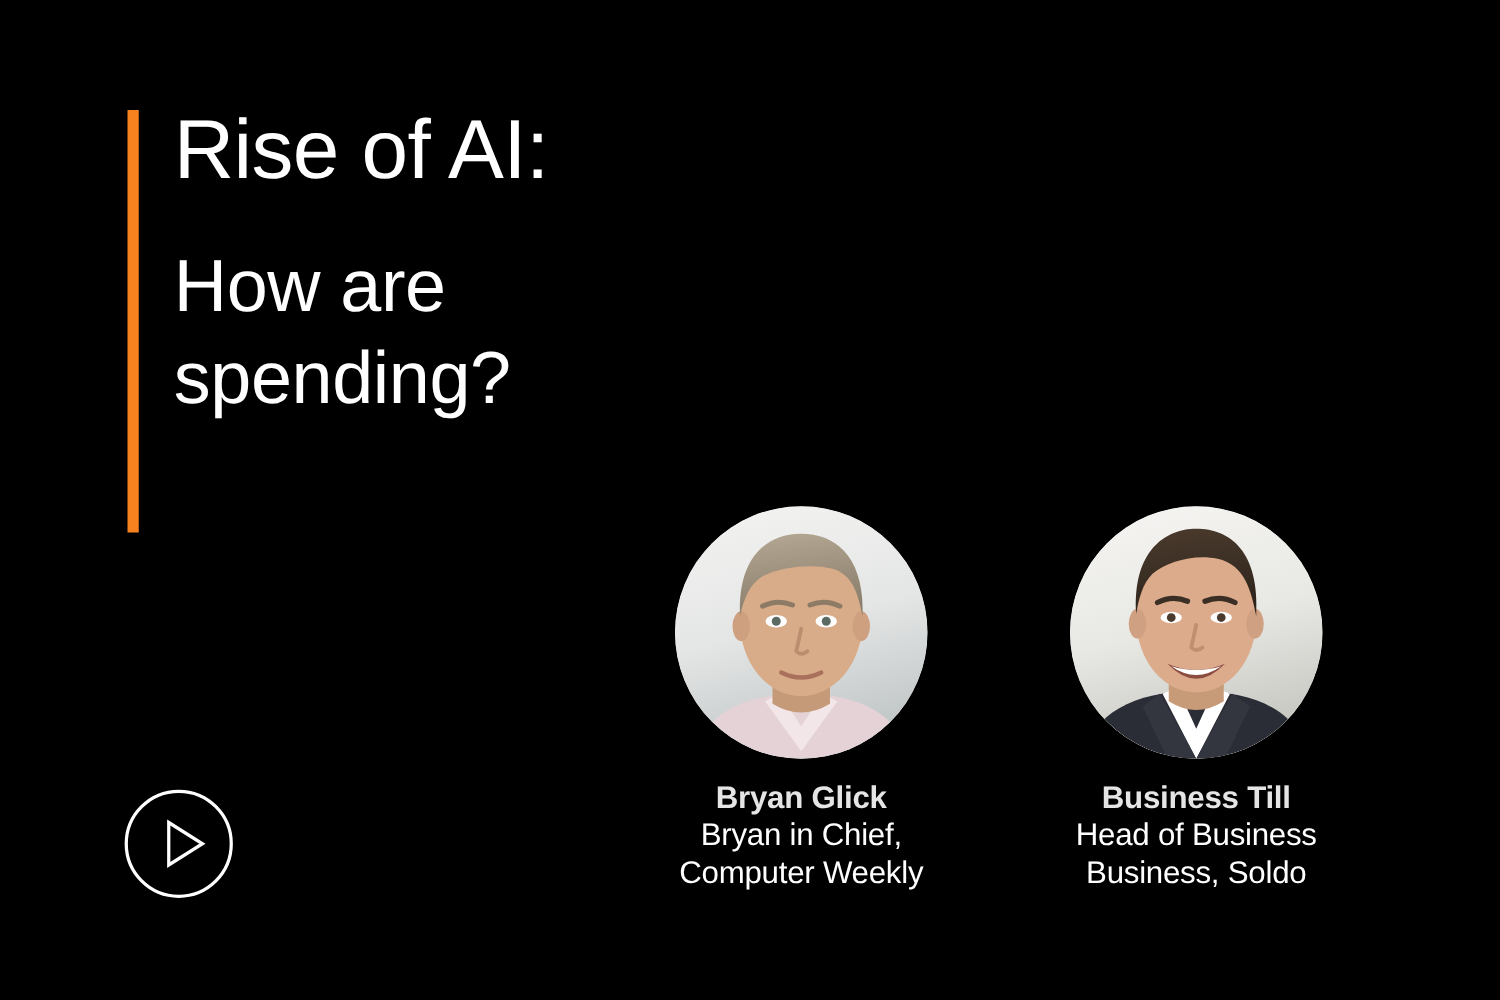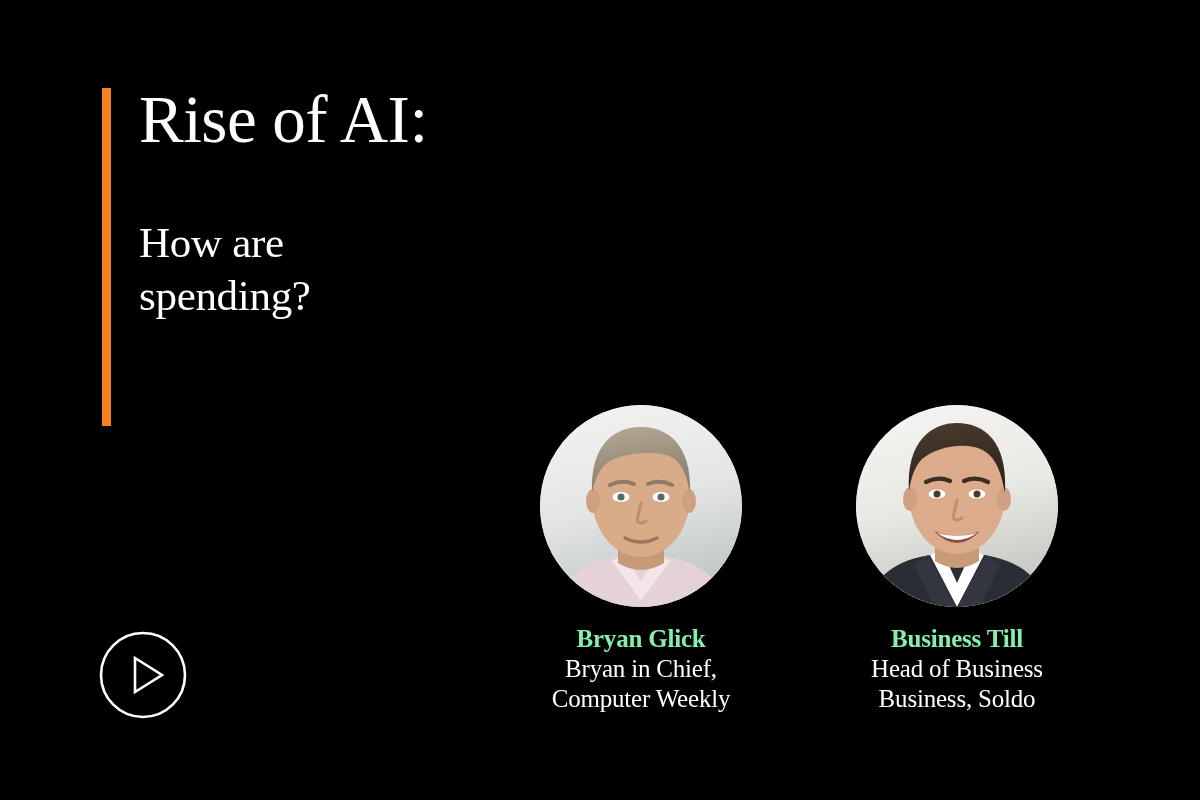--- a/index.html
+++ b/index.html
@@ -8,21 +8,21 @@
   html, body {
     width:1200px; height:800px;
     background:#000000;
     overflow:hidden;
   }
 
   .stage {
     position:relative;
     width:1200px; height:676px;
     background:#000000;
-    font-family:Liberation Serif, serif;
+    font-family:Liberation Sans, sans-serif;
     -webkit-font-smoothing:antialiased;
   }
 
   
   .accent-bar {
     position:absolute;
     left:102px; top:88px;
     width:9px; height:338px;
     background:#F5821F;
   }
@@ -37,22 +37,22 @@
   .headline {
     font-size:67px;
     font-weight:300;
     line-height:1.0;
     color:#ffffff;
     letter-spacing:-0.5px;
     white-space:nowrap;
   }
 
   .subheadline {
-    margin-top:64px;
-    font-size:43px;
+    margin-top:40px;
+    font-size:59px;
     font-weight:300;
     line-height:1.23;
     color:#ffffff;
     letter-spacing:-0.3px;
   }
   .subheadline .sub-line { display:block; white-space:nowrap; }
 
   
   .play-button {
     position:absolute;
@@ -82,21 +82,21 @@
     overflow:hidden;
     background:#e9e9e7;
   }
   .portrait svg { display:block; width:202px; height:202px; }
 
   .speaker-name {
     margin-top:18px;
     font-size:25px;
     font-weight:700;
     line-height:1.08;
-    color:#86efac;
+    color:#e5e5e5;
     letter-spacing:-0.2px;
     white-space:nowrap;
   }
 
   .speaker-role {
     margin-top:2px;
     font-size:25px;
     font-weight:400;
     line-height:1.18;
     color:#ffffff;

